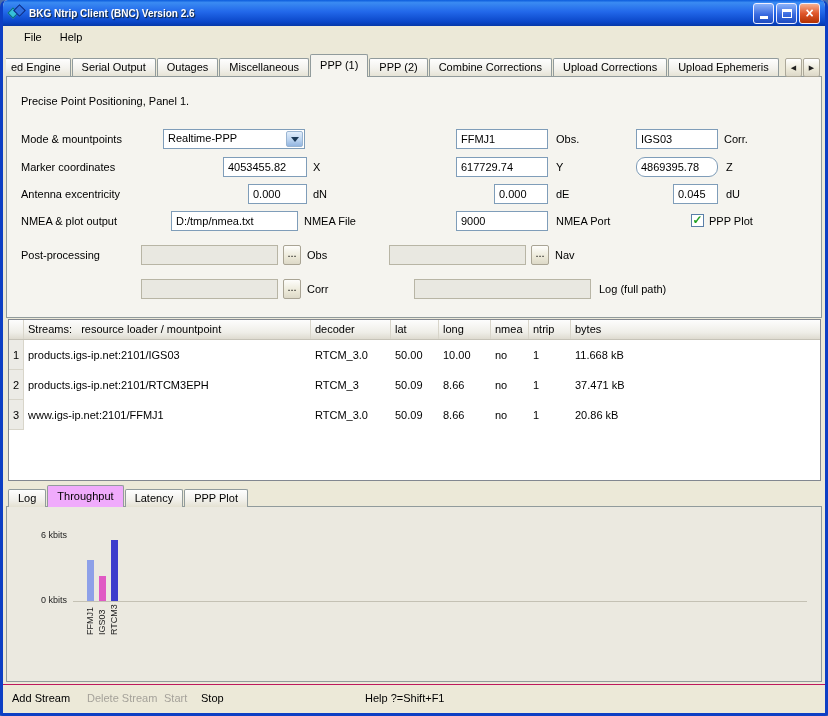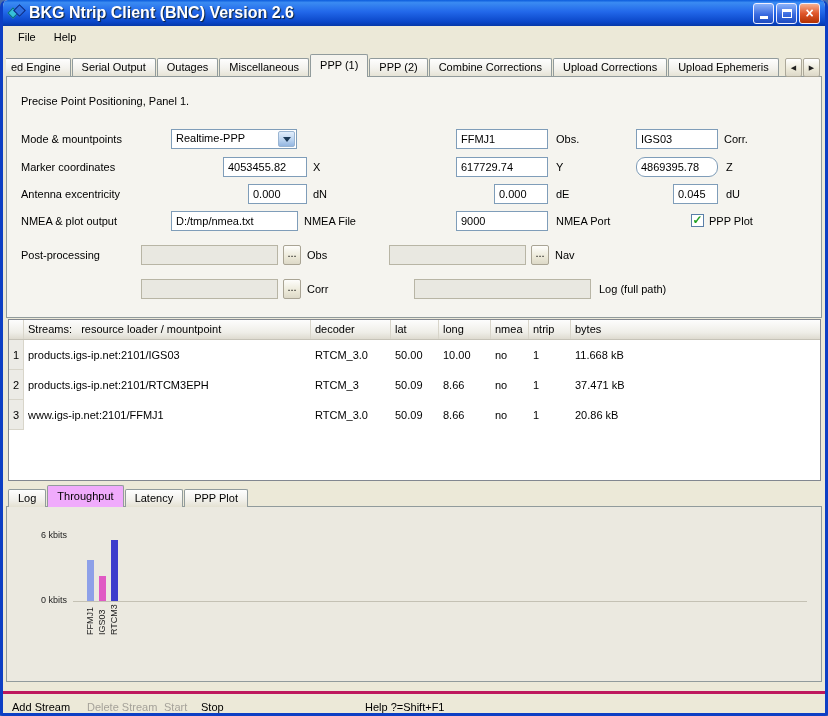--- a/index.html
+++ b/index.html
@@ -9,31 +9,31 @@
   .window { position:relative; width:828px; height:716px; border:3px solid #0d3fc4; border-top:none;
             border-radius:7px 7px 3px 3px; background:#ece9d8; overflow:hidden; }
 
   
   .titlebar { position:absolute; top:0; left:0; right:0; height:26px;
               background:linear-gradient(180deg,#0b5bdc 0%,#3a8bf2 10%,#2268ea 45%,#0a46c8 85%,#0638a8 100%);
               border-radius:5px 5px 0 0; display:flex; align-items:center; padding:0 5px; }
   .app-icon { position:relative; width:16px; height:16px; margin-right:5px; }
   .app-icon .d1 { position:absolute; left:1px; top:4px; width:8px; height:8px; background:#37c0d8; transform:rotate(45deg); border:1px solid #0a6a80;}
   .app-icon .d2 { position:absolute; left:7px; top:1px; width:9px; height:9px; background:#2f6fe0; transform:rotate(45deg); border:1px solid #0a2a80;}
-  .title-text { color:#fff; font-weight:bold; font-size:16px; text-shadow:1px 1px 1px #123; flex:1; white-space:nowrap; }
+  .title-text { color:#fff; font-weight:bold; font-size:10px; text-shadow:1px 1px 1px #123; flex:1; white-space:nowrap; }
   .win-buttons { display:flex; gap:2px; }
   .wbtn { width:21px; height:21px; border-radius:3px; border:1px solid #eef; display:flex; align-items:center; justify-content:center; }
   .wbtn.min, .wbtn.max { background:linear-gradient(180deg,#8ab2fa,#3a6be0 55%,#1e4cc0); }
   .wbtn.close { background:linear-gradient(180deg,#f5b090,#e0572b 50%,#b23000); }
   .glyph-min { width:8px; height:3px; background:#fff; margin-top:9px; }
   .glyph-max { width:10px; height:9px; border:1px solid #fff; border-top:3px solid #fff; }
   .glyph-close { color:#fff; font-weight:bold; font-size:14px; line-height:14px; }
 
   
-  .menubar { position:absolute; top:26px; left:3px; right:0; height:22px; background:#ece9d8; display:flex; align-items:center; padding-left:3px;}
+  .menubar { position:absolute; top:26px; left:9px; right:0; height:22px; background:#ece9d8; display:flex; align-items:center; padding-left:3px;}
   .menu-item { padding:3px 9px; color:#000; }
 
   
   .tabbar { position:absolute; top:54px; left:3px; right:42px; height:23px; display:flex; align-items:flex-end; overflow:hidden; }
   .tab { height:19px; line-height:17px; padding:0 9px; border:1px solid #919b9c; border-bottom:none;
          border-radius:2px 2px 0 0; background:linear-gradient(180deg,#fefefe,#f2f1ec 55%,#e4e1d2);
          margin-right:1px; white-space:nowrap; color:#000; }
   .tab:first-child { border-left:none; border-radius:0 2px 0 0; padding-left:5px; }
   .tab.selected { height:23px; line-height:21px; background:#f5f4ef; position:relative; z-index:3; }
   .tab-scroll { position:absolute; top:58px; right:5px; display:flex; gap:1px; z-index:4; }
@@ -82,22 +82,22 @@
   .chart-panel { position:absolute; top:506px; left:3px; width:816px; height:176px;
                  border:1px solid #919b9c; background:#ebe9e0; z-index:2; }
   .plot { position:absolute; inset:0; }
   .ytick { position:absolute; left:8px; width:52px; text-align:right; font-size:9px; color:#222; }
   .bar { position:absolute; width:7px; }
   .cat-label { position:absolute; width:34px; height:10px; font-size:9px; color:#222; white-space:nowrap;
                transform:rotate(-90deg); transform-origin:0 0; }
   .axis-base { position:absolute; left:66px; right:14px; top:94px; height:1px; background:#c4c1b4; }
 
   
-  .bottombar { position:absolute; left:0; right:0; bottom:0; height:22px; background:#ece9d8;
-               border-top:3px solid #be185d; }
+  .bottombar { position:absolute; left:0; right:0; bottom:0; height:29px; background:#ece9d8;
+               border-top:1px solid #be185d; }
   .bbtn { position:absolute; top:7px; color:#000; white-space:nowrap; }
   .bbtn.disabled { color:#a5a29a; }
   .help-text { position:absolute; top:7px; left:362px; color:#000; white-space:nowrap; }
 </style>
 </head>
 <body>
 
 <div class="window">
 
   <div class="titlebar">
@@ -141,21 +141,21 @@
       </span>
     <span class="scroll-btn">
         <span>▶</span>
       </span>
   </div>
 
   <div class="tabpanel">
     <div class="plabel" style="left:14px; top:14px;">Precise Point Positioning, Panel 1.</div>
 
     <div class="plabel" style="left:14px; top:52px;">Mode &amp; mountpoints</div>
-    <div class="combo" style="left:164px; top:52px; width:126px;">
+    <div class="combo" style="left:156px; top:52px; width:142px;">
       <span class="cval">Realtime-PPP</span>
       <span class="arrow-btn">
           <span class="arr"></span>
         </span>
     </div>
     <input class="field" style="left: 449px; top: 52px; width: 92px;" value="FFMJ1">
     <div class="plabel" style="left:549px; top:52px;">Obs.</div>
     <input class="field" style="left: 629px; top: 52px; width: 82px;" value="IGS03">
     <div class="plabel" style="left:717px; top:52px;">Corr.</div>
 

